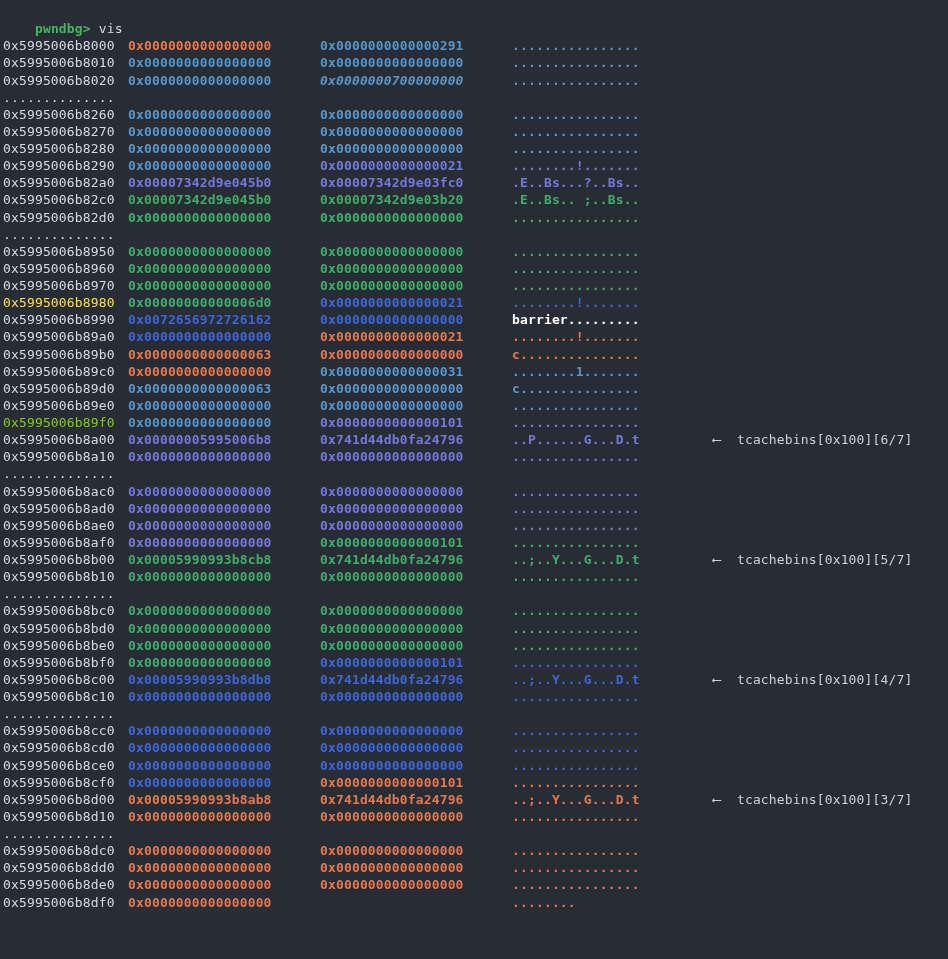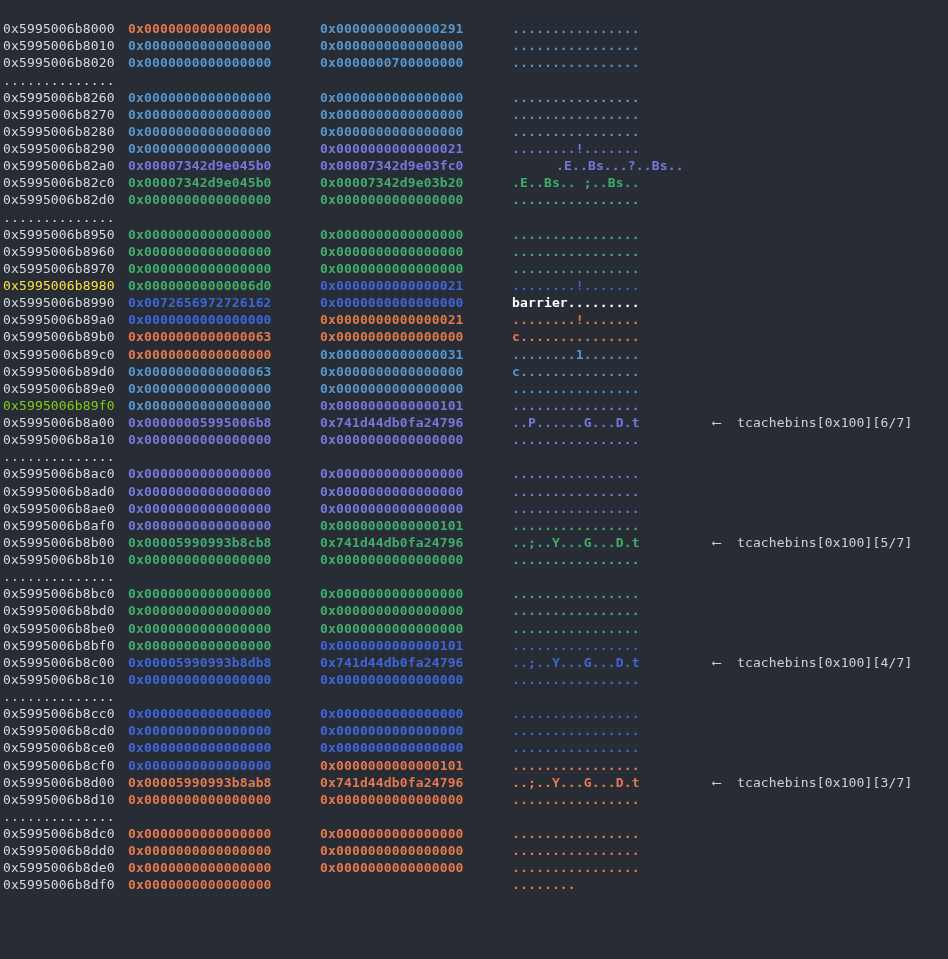--- a/index.html
+++ b/index.html
@@ -18,32 +18,35 @@
   .v2{left:320px;font-weight:bold;}
   .ascii{left:512px;font-weight:bold;}
   .note{left:713px;}
   .prompt{font-weight:bold;}
   .msg{font-weight:bold;}
 </style>
 </head>
 <body>
 
 <div class="terminal">
+  <div class="line flow">
+    <span class="prompt" style="color: rgb(69, 183, 93);">pwndbg&gt;</span><span> </span><span class="cmd" style="color: rgb(215, 218, 224);">vis</span>
+  </div>
 
   <div id="vis-rows">
       <div class="line"></div>
       <div class="line"><span class="cell addr" style="color: rgb(215, 218, 224);">0x5995006b8000</span><span class="cell v1" style="color: rgb(229, 120, 79);">0x0000000000000000</span><span class="cell v2" style="color: rgb(87, 150, 204);">0x0000000000000291</span><span class="cell ascii" style="color: rgb(87, 150, 204);">................</span></div>
       <div class="line"><span class="cell addr" style="color: rgb(215, 218, 224);">0x5995006b8010</span><span class="cell v1" style="color: rgb(87, 150, 204);">0x0000000000000000</span><span class="cell v2" style="color: rgb(87, 150, 204);">0x0000000000000000</span><span class="cell ascii" style="color: rgb(87, 150, 204);">................</span></div>
-      <div class="line"><span class="cell addr" style="color: rgb(215, 218, 224);">0x5995006b8020</span><span class="cell v1" style="color: rgb(87, 150, 204);">0x0000000000000000</span><span class="cell v2" style="color: rgb(87, 150, 204);">0x0000000700000000</span><span class="cell ascii" style="color: rgb(87, 150, 204);">................</span></div>
+      <div class="line"><span class="cell addr" style="color: rgb(215, 218, 224);">0x5995006b8020</span><span class="cell v1" style="color: rgb(87, 150, 204);">0x0000000000000000</span><span class="cell v2" style="color: rgb(87, 150, 204); font-style: italic;">0x0000000700000000</span><span class="cell ascii" style="color: rgb(87, 150, 204);">................</span></div>
       <div class="line"><span class="cell addr" style="color: rgb(215, 218, 224);">..............</span></div>
       <div class="line"><span class="cell addr" style="color: rgb(215, 218, 224);">0x5995006b8260</span><span class="cell v1" style="color: rgb(87, 150, 204);">0x0000000000000000</span><span class="cell v2" style="color: rgb(87, 150, 204);">0x0000000000000000</span><span class="cell ascii" style="color: rgb(87, 150, 204);">................</span></div>
       <div class="line"><span class="cell addr" style="color: rgb(215, 218, 224);">0x5995006b8270</span><span class="cell v1" style="color: rgb(87, 150, 204);">0x0000000000000000</span><span class="cell v2" style="color: rgb(87, 150, 204);">0x0000000000000000</span><span class="cell ascii" style="color: rgb(87, 150, 204);">................</span></div>
       <div class="line"><span class="cell addr" style="color: rgb(215, 218, 224);">0x5995006b8280</span><span class="cell v1" style="color: rgb(87, 150, 204);">0x0000000000000000</span><span class="cell v2" style="color: rgb(87, 150, 204);">0x0000000000000000</span><span class="cell ascii" style="color: rgb(87, 150, 204);">................</span></div>
       <div class="line"><span class="cell addr" style="color: rgb(215, 218, 224);">0x5995006b8290</span><span class="cell v1" style="color: rgb(87, 150, 204);">0x0000000000000000</span><span class="cell v2" style="color: rgb(117, 120, 220);">0x0000000000000021</span><span class="cell ascii" style="color: rgb(117, 120, 220);">........!.......</span></div>
-      <div class="line"><span class="cell addr" style="color: rgb(215, 218, 224);">0x5995006b82a0</span><span class="cell v1" style="color: rgb(117, 120, 220);">0x00007342d9e045b0</span><span class="cell v2" style="color: rgb(117, 120, 220);">0x00007342d9e03fc0</span><span class="cell ascii" style="color: rgb(117, 120, 220); margin-left: 44px;">.E..Bs...?..Bs..</span></div>
+      <div class="line"><span class="cell addr" style="color: rgb(215, 218, 224);">0x5995006b82a0</span><span class="cell v1" style="color: rgb(117, 120, 220);">0x00007342d9e045b0</span><span class="cell v2" style="color: rgb(117, 120, 220);">0x00007342d9e03fc0</span><span class="cell ascii" style="color: rgb(117, 120, 220);">.E..Bs...?..Bs..</span></div>
       <div class="line"><span class="cell addr" style="color: rgb(215, 218, 224);">0x5995006b82c0</span><span class="cell v1" style="color: rgb(63, 173, 108);">0x00007342d9e045b0</span><span class="cell v2" style="color: rgb(63, 173, 108);">0x00007342d9e03b20</span><span class="cell ascii" style="color: rgb(63, 173, 108);">.E..Bs.. ;..Bs..</span></div>
       <div class="line"><span class="cell addr" style="color: rgb(215, 218, 224);">0x5995006b82d0</span><span class="cell v1" style="color: rgb(63, 173, 108);">0x0000000000000000</span><span class="cell v2" style="color: rgb(63, 173, 108);">0x0000000000000000</span><span class="cell ascii" style="color: rgb(63, 173, 108);">................</span></div>
       <div class="line"><span class="cell addr" style="color: rgb(215, 218, 224);">..............</span></div>
       <div class="line"><span class="cell addr" style="color: rgb(215, 218, 224);">0x5995006b8950</span><span class="cell v1" style="color: rgb(63, 173, 108);">0x0000000000000000</span><span class="cell v2" style="color: rgb(63, 173, 108);">0x0000000000000000</span><span class="cell ascii" style="color: rgb(63, 173, 108);">................</span></div>
       <div class="line"><span class="cell addr" style="color: rgb(215, 218, 224);">0x5995006b8960</span><span class="cell v1" style="color: rgb(63, 173, 108);">0x0000000000000000</span><span class="cell v2" style="color: rgb(63, 173, 108);">0x0000000000000000</span><span class="cell ascii" style="color: rgb(63, 173, 108);">................</span></div>
       <div class="line"><span class="cell addr" style="color: rgb(215, 218, 224);">0x5995006b8970</span><span class="cell v1" style="color: rgb(63, 173, 108);">0x0000000000000000</span><span class="cell v2" style="color: rgb(63, 173, 108);">0x0000000000000000</span><span class="cell ascii" style="color: rgb(63, 173, 108);">................</span></div>
       <div class="line"><span class="cell addr" style="color: #fde047;">0x5995006b8980</span><span class="cell v1" style="color: rgb(63, 173, 108);">0x00000000000006d0</span><span class="cell v2" style="color: rgb(62, 102, 216);">0x0000000000000021</span><span class="cell ascii" style="color: rgb(62, 102, 216);">........!.......</span></div>
       <div class="line"><span class="cell addr" style="color: rgb(215, 218, 224);">0x5995006b8990</span><span class="cell v1" style="color: rgb(62, 102, 216);">0x0072656972726162</span><span class="cell v2" style="color: rgb(62, 102, 216);">0x0000000000000000</span><span class="cell ascii" style="color: #ffffff;">barrier.........</span></div>
       <div class="line"><span class="cell addr" style="color: rgb(215, 218, 224);">0x5995006b89a0</span><span class="cell v1" style="color: rgb(62, 102, 216);">0x0000000000000000</span><span class="cell v2" style="color: rgb(229, 120, 79);">0x0000000000000021</span><span class="cell ascii" style="color: rgb(229, 120, 79);">........!.......</span></div>
       <div class="line"><span class="cell addr" style="color: rgb(215, 218, 224);">0x5995006b89b0</span><span class="cell v1" style="color: rgb(229, 120, 79);">0x0000000000000063</span><span class="cell v2" style="color: rgb(229, 120, 79);">0x0000000000000000</span><span class="cell ascii" style="color: rgb(229, 120, 79);">c...............</span></div>

